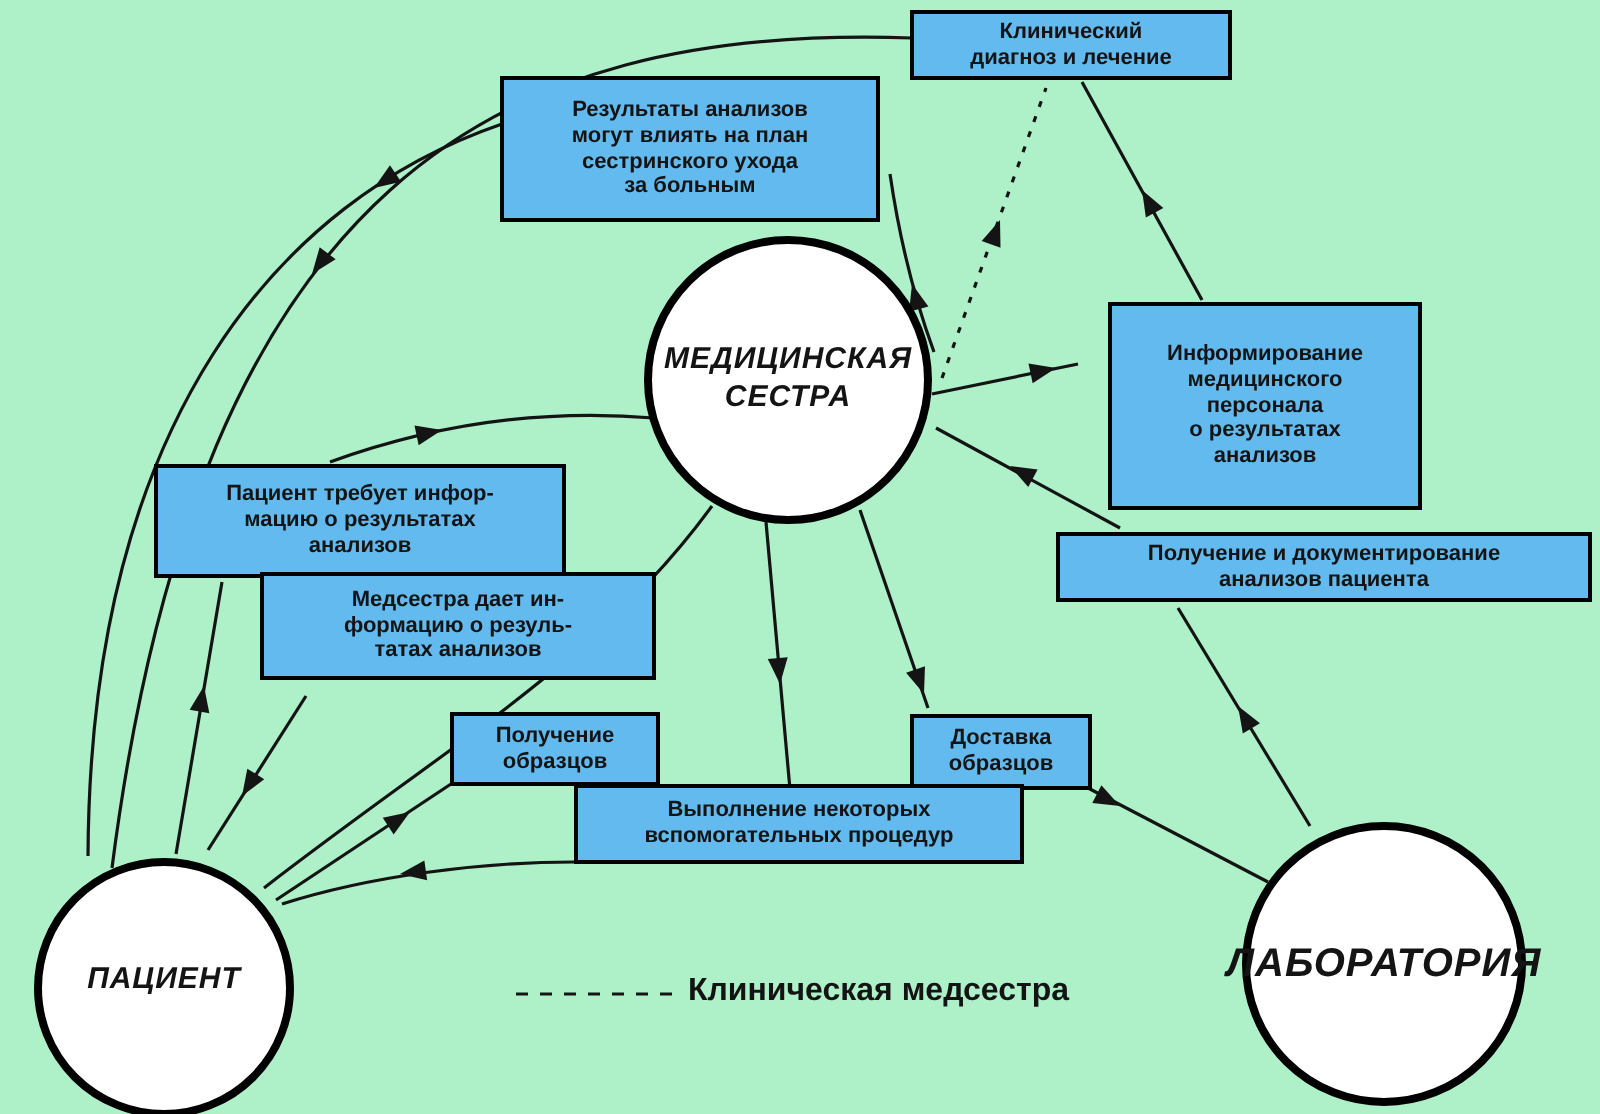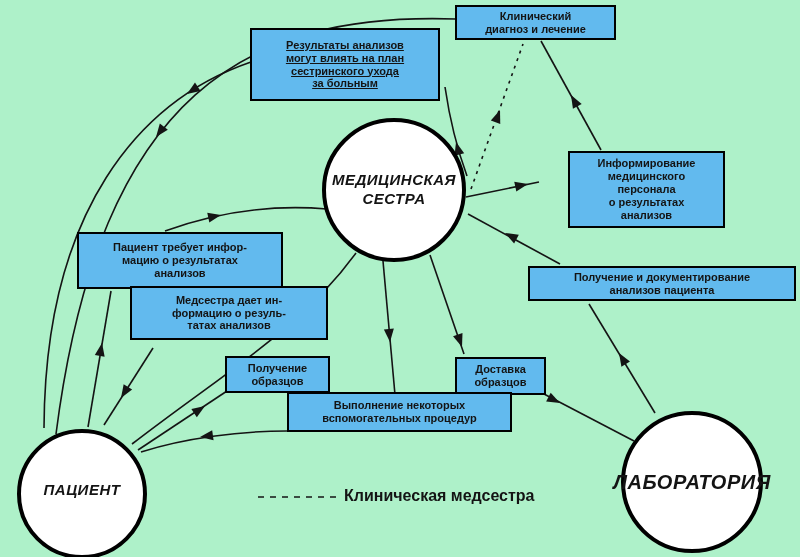--- a/index.html
+++ b/index.html
@@ -79,26 +79,26 @@
     <polygon points="0,0 -13,5 -13,-5" transform="translate(121,398) rotate(122)"></polygon>
     <path d="M 287,431 C 240,431 185,438 141,452"></path>
     <polygon points="0,0 -13,5 -13,-5" transform="translate(200,437) rotate(172)"></polygon>
 
     <line x1="258" y1="497" x2="337" y2="497" stroke-dasharray="6,6" stroke-width="3"></line>
   </svg>
 
   <div class="node" style="left:455px; top:5px;  width:161px; height:35px;">Клинический
 диагноз и лечение</div>
 
-  <div class="node" style="left:250px; top:28px; width:190px; height:73px;text-decoration:underline;">Результаты анализов
+  <div class="node" style="left:250px; top:38px; width:190px; height:73px;">Результаты анализов
 могут влиять на план
 сестринского ухода
 за больным</div>
 
-  <div class="node" style="left:568px; top:151px; width:157px; height:77px;">Информирование
+  <div class="node" style="left:554px; top:151px; width:157px; height:104px;">Информирование
 медицинского
 персонала
 о результатах
 анализов</div>
 
   <div class="node" style="left:528px; top:266px; width:268px; height:35px;">Получение и документирование
 анализов пациента</div>
 
   <div class="node" style="left:77px;  top:232px; width:206px; height:57px;">Пациент требует инфор-
 мацию о результатах

